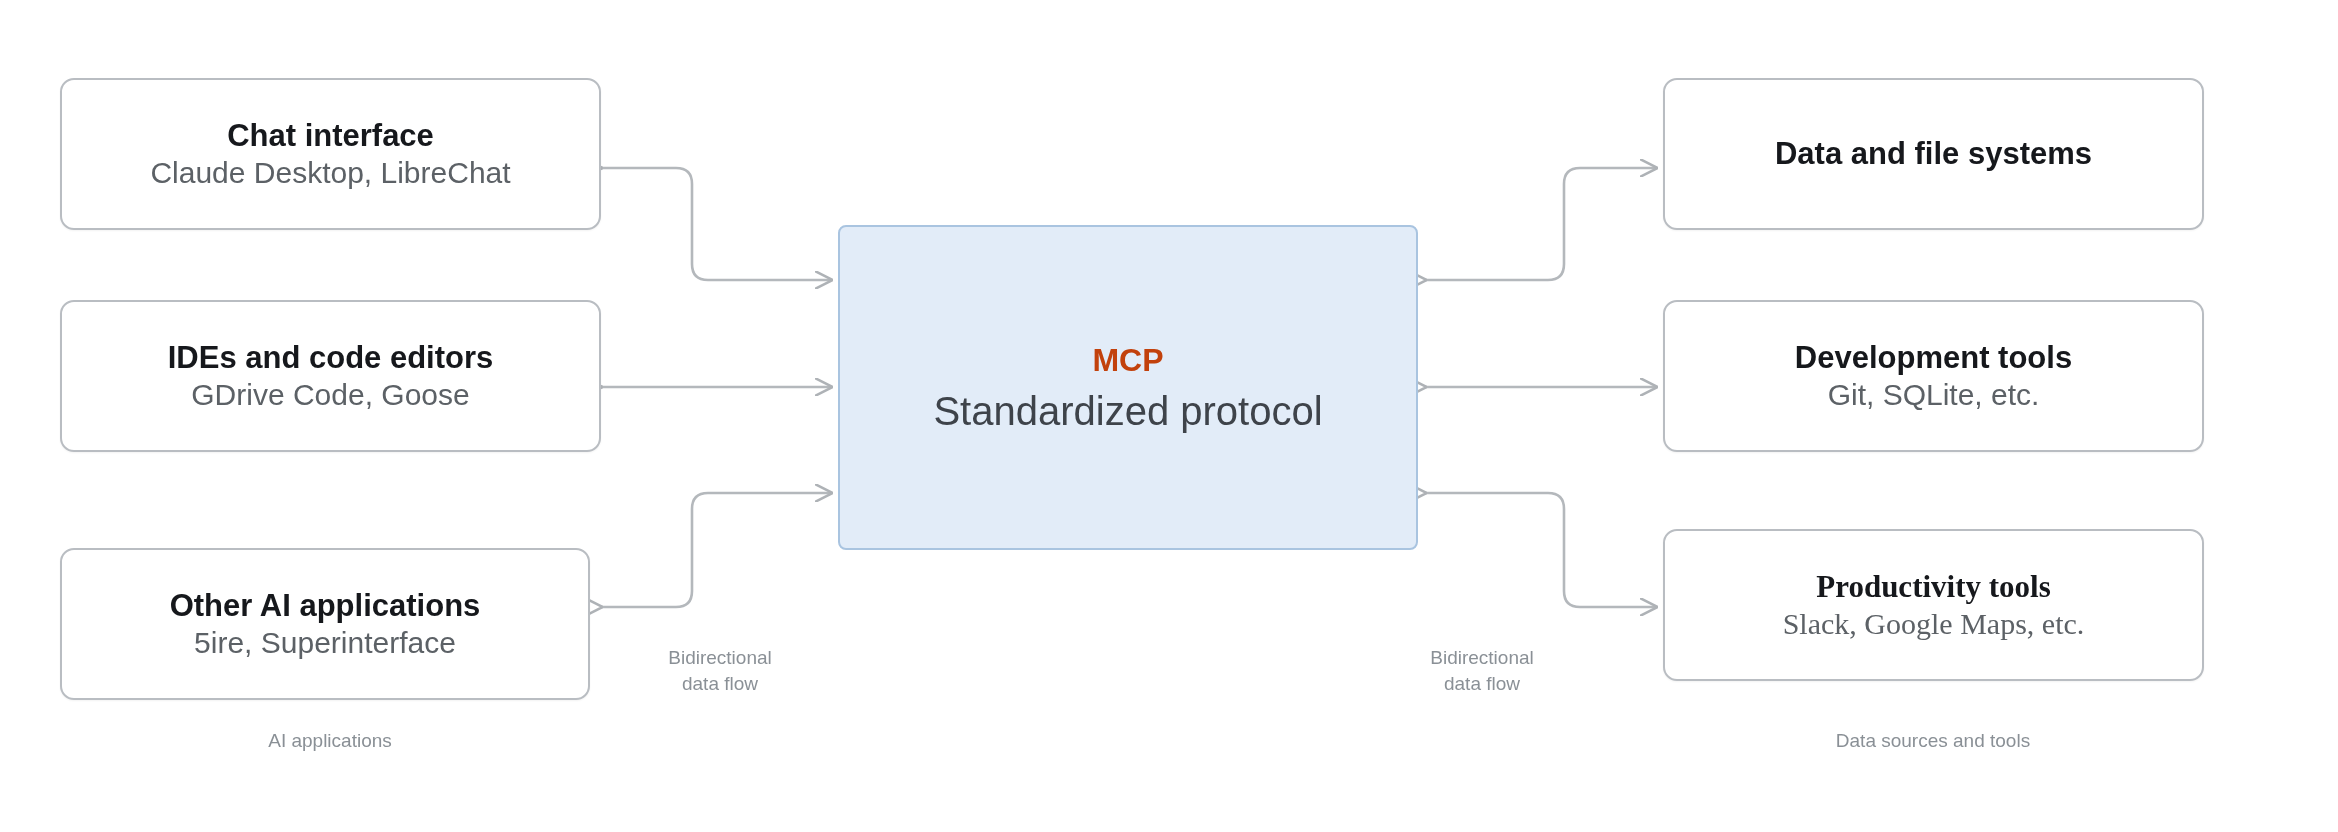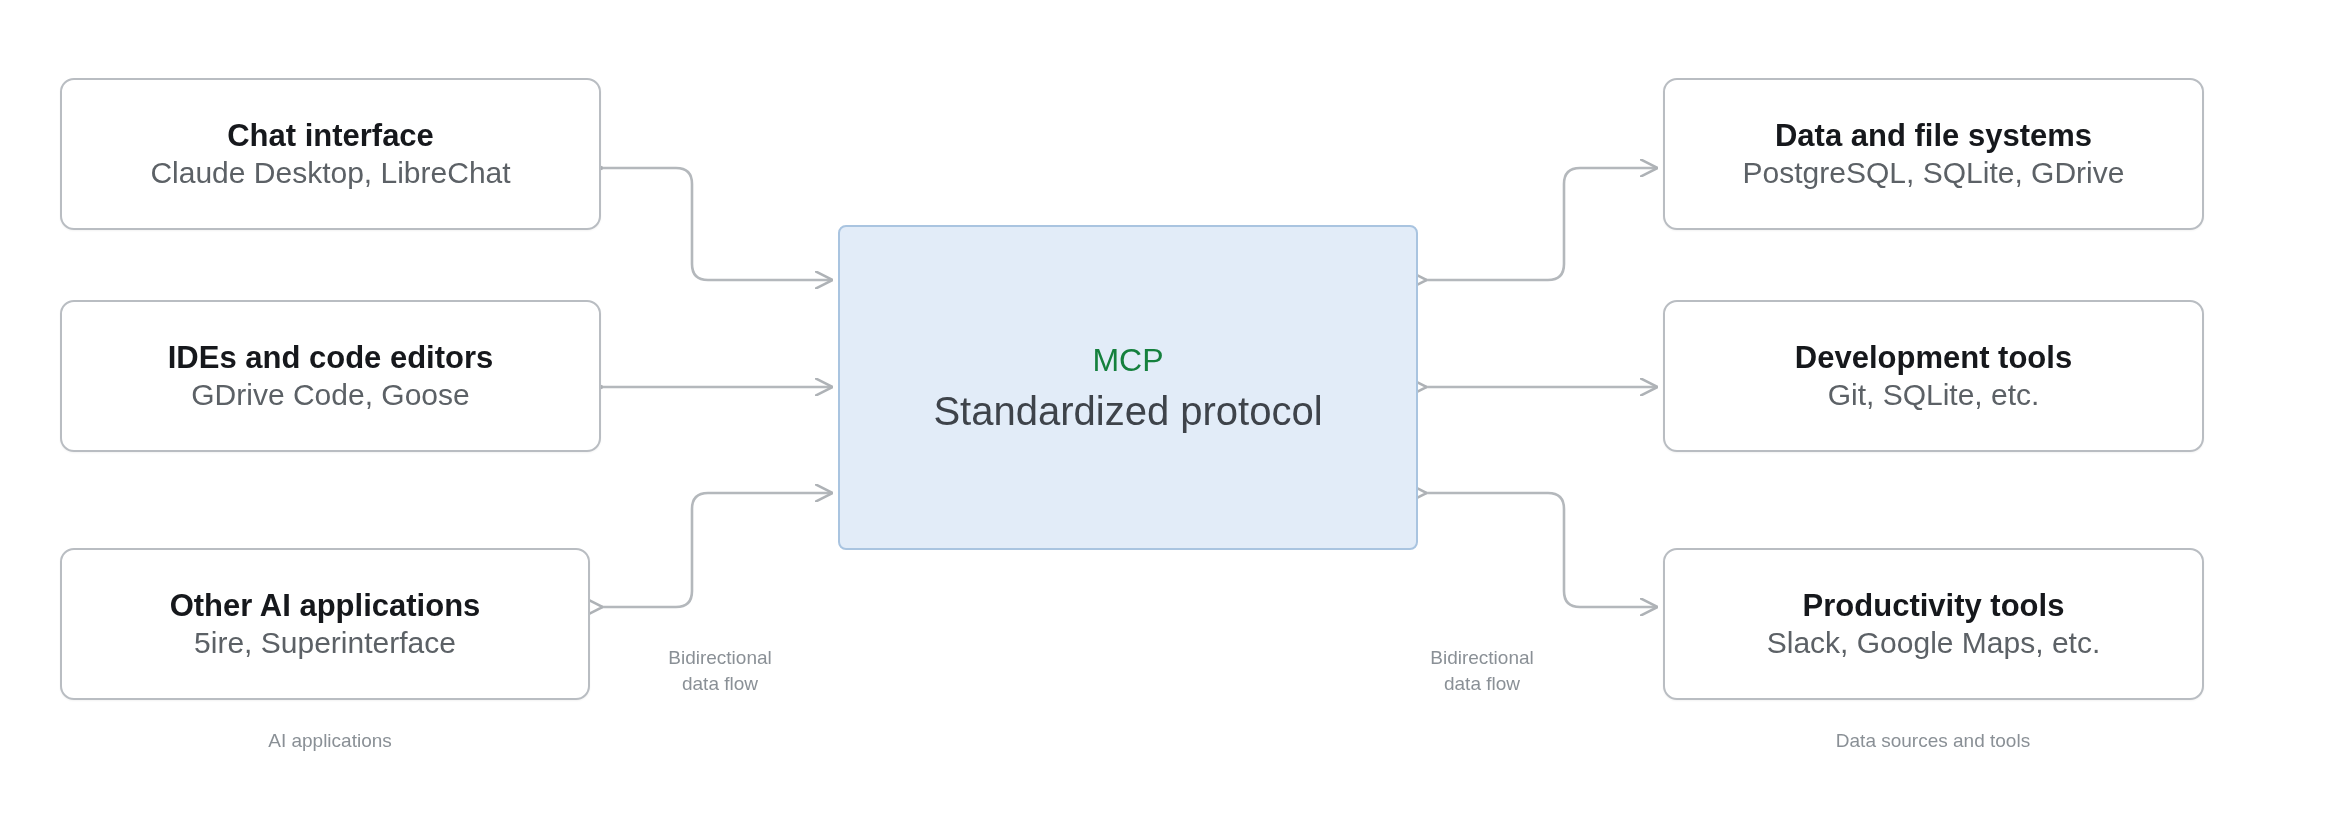--- a/index.html
+++ b/index.html
@@ -68,22 +68,22 @@
     border: 2px solid #a9c4e0;
     border-radius: 8px;
     background: #e2ecf8;
     display: flex;
     flex-direction: column;
     align-items: center;
     justify-content: center;
   }
   .hub .title {
     font-size: 32px;
-    font-weight: normal;
-    color: #15803d;
+    font-weight: bold;
+    color: #c2410c;
     line-height: 1.25;
     text-align: center;
   }
   .hub .subtitle {
     font-size: 40px;
     color: #3e434a;
     line-height: 1.25;
     text-align: center;
     margin-top: 6px;
   }
@@ -151,29 +151,28 @@
     <div class="subtitle">5ire, Superinterface</div>
   </div>
 
   <div class="hub" style="left:838px; top:225px; width:580px; height:325px;">
     <div class="title">MCP</div>
     <div class="subtitle">Standardized protocol</div>
   </div>
 
   <div class="node" style="left:1663px; top:78px; width:541px; height:152px;">
     <div class="title">Data and file systems</div>
-    <div class="subtitle">PostgreSQL, SQLite, GDrive</div>
   </div>
 
   <div class="node" style="left:1663px; top:300px; width:541px; height:152px;">
     <div class="title">Development tools</div>
     <div class="subtitle">Git, SQLite, etc.</div>
   </div>
 
-  <div class="node" style="left:1663px; top:548px; width:541px; height:152px;">
+  <div class="node" style="left:1663px; top:529px; width:541px; height:152px;font-family:Liberation Serif, serif;">
     <div class="title">Productivity tools</div>
     <div class="subtitle">Slack, Google Maps, etc.</div>
   </div>
 
   <div class="flow-label" style="left:620px; top:645px;">
     <div>Bidirectional</div>
     <div>data flow</div>
   </div>
 
   <div class="flow-label" style="left:1382px; top:645px;">

